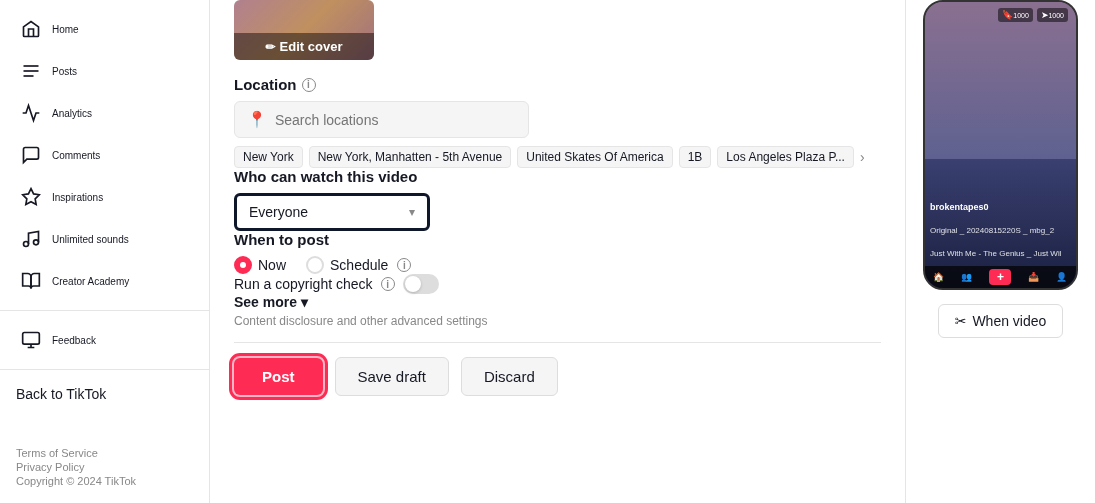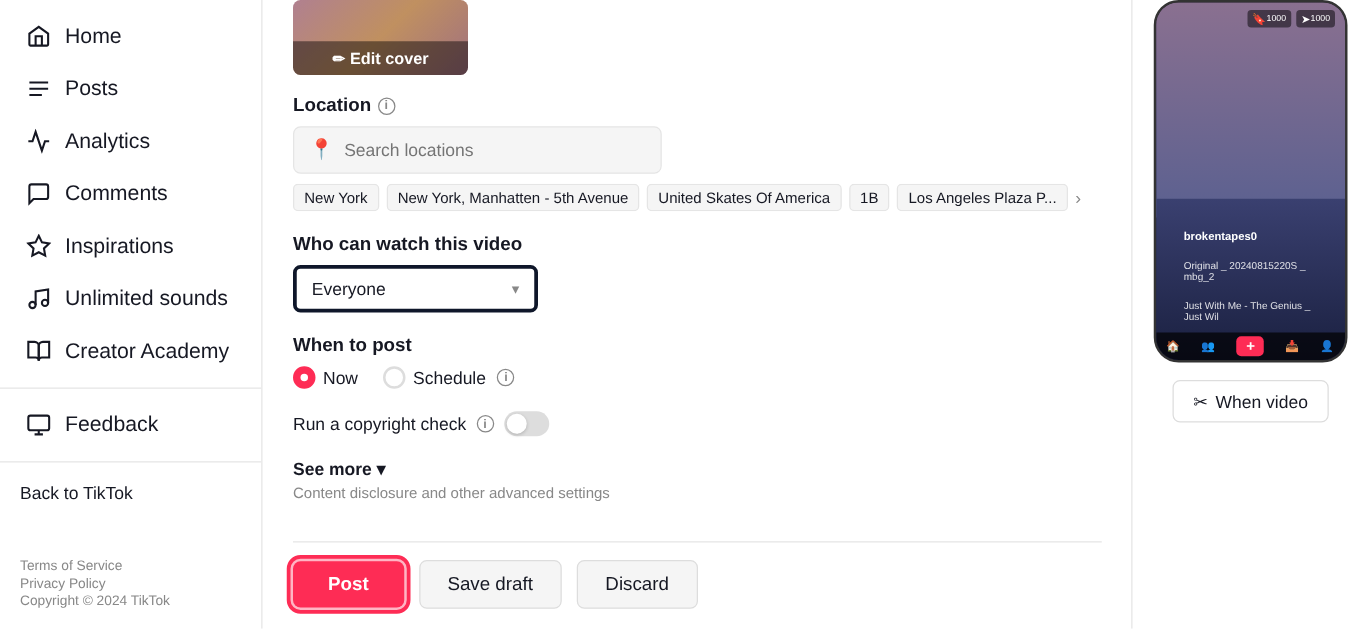--- a/index.html
+++ b/index.html
@@ -15,21 +15,21 @@
       padding: 8px 0;
       height: 100%;
       overflow-y: auto;
     }
     .sidebar-item {
       display: flex;
       align-items: center;
       gap: 10px;
       padding: 10px 16px;
       cursor: pointer;
-      font-size: 17px;
+      font-size: 10px;
       color: #161823;
       border-radius: 6px;
       margin: 0 4px;
     }
     .sidebar-item .icon { width: 22px; height: 22px; display: flex; align-items: center; justify-content: center; flex-shrink: 0; }
     .sidebar-divider { border: none; border-top: 1px solid #e5e5e5; margin: 8px 0; }
     .sidebar-back { padding: 8px 16px; font-size: 14px; color: #161823; cursor: pointer; font-weight: 500; }
     .sidebar-footer { padding: 8px 16px; font-size: 11px; color: #888; margin-top: auto; }
     .sidebar-footer a { color: #888; text-decoration: none; display: block; margin-bottom: 2px; }
 
@@ -63,21 +63,21 @@
       font-weight: 600;
       text-align: center;
       padding: 6px 0;
       display: flex;
       align-items: center;
       justify-content: center;
       gap: 4px;
     }
 
     
-    .section { margin-bottom: 18px; }
+    .section { }
     .section-label {
       font-size: 15px;
       font-weight: 600;
       color: #161823;
       margin-bottom: 8px;
       display: flex;
       align-items: center;
       gap: 5px;
     }
     .info-icon {
@@ -259,21 +259,21 @@
       font-size: 9px; border-radius: 3px; padding: 2px 4px;
       display: flex; align-items: center; justify-content: center;
     }
     .phone-share {
       background: rgba(0,0,0,0.5); color: #fff;
       font-size: 9px; border-radius: 3px; padding: 2px 4px;
       display: flex; align-items: center; justify-content: center;
     }
     .phone-bottom {
       position: absolute; bottom: 30px; left: 0; right: 0;
-      padding: 0 22px;
+      padding: 0 5px;
     }
     .phone-username { color: #fff; font-size: 9px; font-weight: 700; }
     .phone-desc { color: rgba(255,255,255,0.85); font-size: 8px; margin-top: 14px; }
     .phone-nav {
       position: absolute; bottom: 0; left: 0; right: 0;
       background: rgba(0,0,0,0.7);
       display: flex; align-items: center; justify-content: space-around;
       padding: 3px 0;
     }
     .phone-nav-item { color: #fff; font-size: 9px; text-align: center; }

